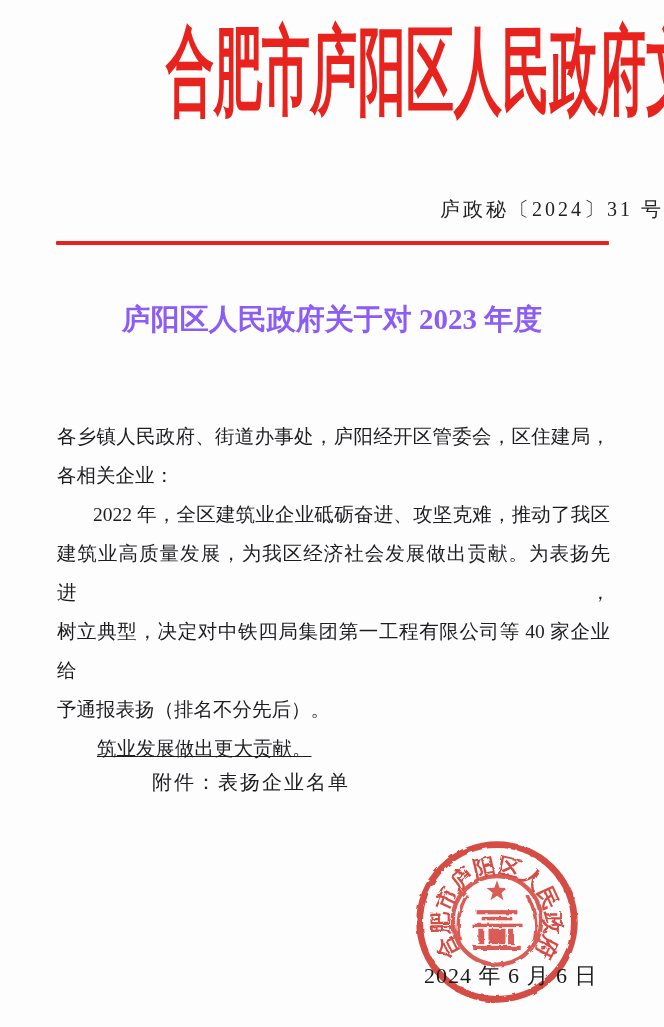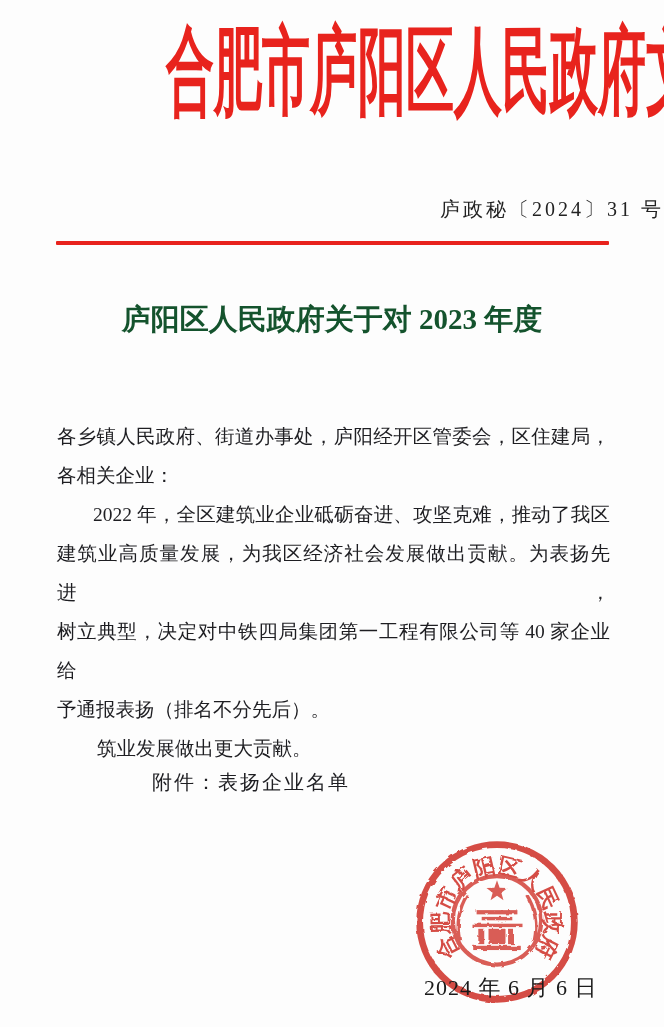--- a/index.html
+++ b/index.html
@@ -36,36 +36,36 @@
     position:absolute;top:241px;left:56px;
     width:553px;height:4px;
     background:var(--rule);
     border-radius:1px;
   }
   .doc-title{
     position:absolute;top:301px;left:0;right:0;
     text-align:center;
     font-weight:bold;
     font-size:29px;line-height:36px;
-    color:#14532d;
+    color:#8b5cf6;
   }
   .body-block{
     position:absolute;top:417px;left:57px;
     width:553px;
     font-size:19.5px;line-height:39px;
     color:var(--ink);
   }
   .bline{white-space:nowrap;}
   .bline.just{
     white-space:normal;
     text-align:justify;
     text-align-last:justify;
   }
   .bline.ind1{padding-left:36px;}
-  .bline.ind2{padding-left:40px;}
+  .bline.ind2{padding-left:40px;text-decoration:underline;}
   .attachment-line{
     position:absolute;top:769px;left:152px;
     font-size:20px;letter-spacing:2px;
     z-index:3;
   }
   .seal{
     position:absolute;left:412px;top:837px;
     width:170px;height:170px;
     z-index:1;
   }
@@ -75,21 +75,20 @@
     font-family:"Liberation Serif","DejaVu Serif",serif;
     font-size:26px;font-weight:bold;
     fill:var(--seal);
   }
   .issue-date{
     position:absolute;left:424px;top:961px;
     font-size:22px;letter-spacing:1px;
     color:#1a1a1a;
     z-index:2;
     white-space:nowrap;
-    margin-top:12px;
   }
 </style>
 </head>
 <body>
 
 <div class="page">
 
   <div class="header-title">合肥市庐阳区人民政府文件</div>
 
   <div class="doc-number">庐政秘〔2024〕31 号</div>

